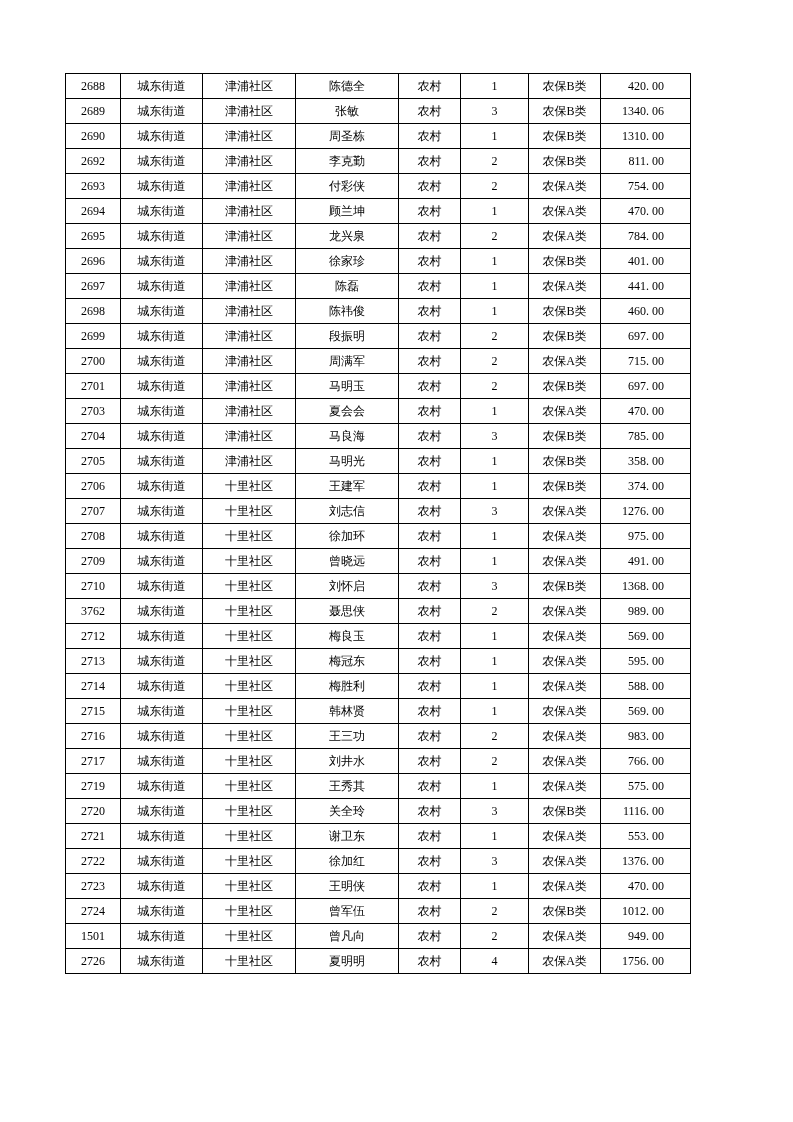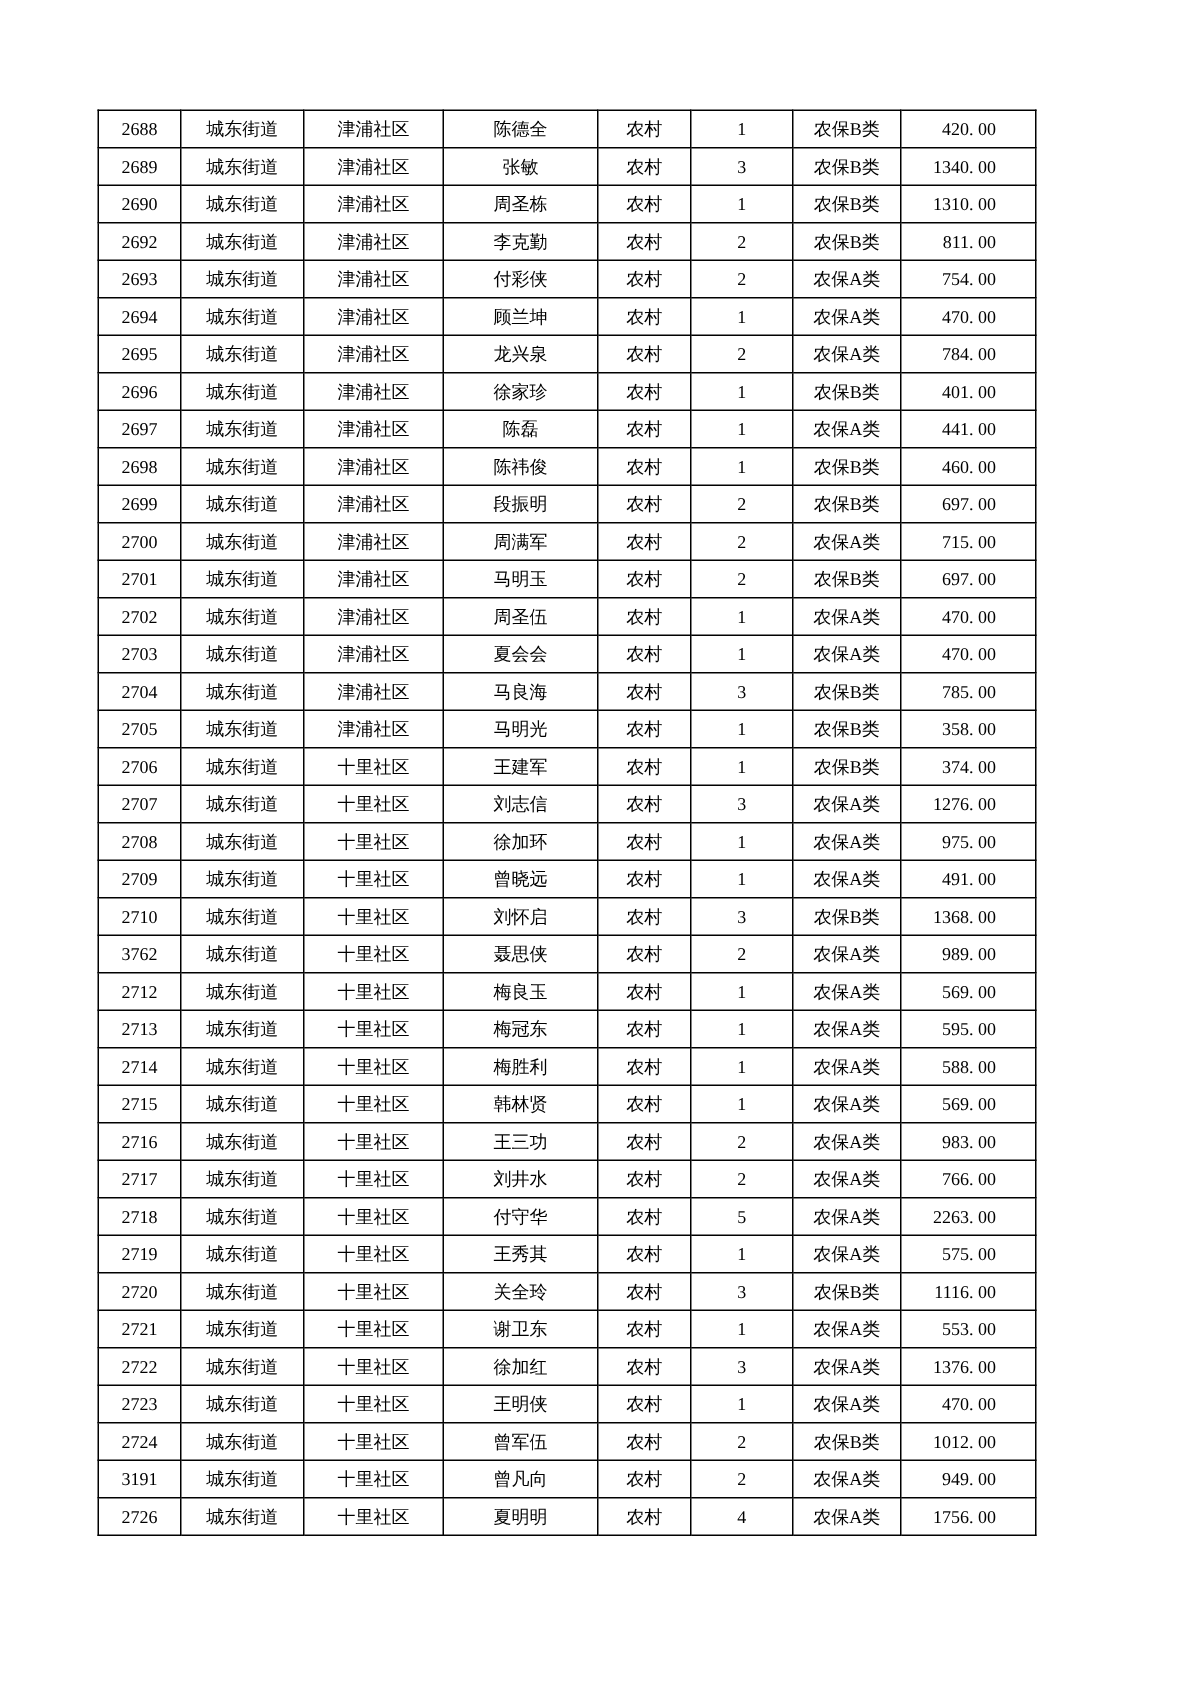--- a/index.html
+++ b/index.html
@@ -77,21 +77,21 @@
           <td class="align-right">420. 00</td>
         </tr>
         <tr>
           <td>2689</td>
           <td>城东街道</td>
           <td>津浦社区</td>
           <td>张敏</td>
           <td>农村</td>
           <td>3</td>
           <td>农保B类</td>
-          <td class="align-right">1340. 00</td>
+          <td class="align-right">1340. 06</td>
         </tr>
         <tr>
           <td>2690</td>
           <td>城东街道</td>
           <td>津浦社区</td>
           <td>周圣栋</td>
           <td>农村</td>
           <td>1</td>
           <td>农保B类</td>
           <td class="align-right">1310. 00</td>
@@ -190,251 +190,231 @@
           <td>2701</td>
           <td>城东街道</td>
           <td>津浦社区</td>
           <td>马明玉</td>
           <td>农村</td>
           <td>2</td>
           <td>农保B类</td>
           <td class="align-right">697. 00</td>
         </tr>
         <tr>
-          <td>2702</td>
-          <td>城东街道</td>
-          <td>津浦社区</td>
-          <td>周圣伍</td>
+          <td>2703</td>
+          <td>城东街道</td>
+          <td>津浦社区</td>
+          <td>夏会会</td>
           <td>农村</td>
           <td>1</td>
           <td>农保A类</td>
           <td class="align-right">470. 00</td>
         </tr>
         <tr>
-          <td>2703</td>
-          <td>城东街道</td>
-          <td>津浦社区</td>
-          <td>夏会会</td>
+          <td>2704</td>
+          <td>城东街道</td>
+          <td>津浦社区</td>
+          <td>马良海</td>
+          <td>农村</td>
+          <td>3</td>
+          <td>农保B类</td>
+          <td class="align-right">785. 00</td>
+        </tr>
+        <tr>
+          <td>2705</td>
+          <td>城东街道</td>
+          <td>津浦社区</td>
+          <td>马明光</td>
+          <td>农村</td>
+          <td>1</td>
+          <td>农保B类</td>
+          <td class="align-right">358. 00</td>
+        </tr>
+        <tr>
+          <td>2706</td>
+          <td>城东街道</td>
+          <td>十里社区</td>
+          <td>王建军</td>
+          <td>农村</td>
+          <td>1</td>
+          <td>农保B类</td>
+          <td class="align-right">374. 00</td>
+        </tr>
+        <tr>
+          <td>2707</td>
+          <td>城东街道</td>
+          <td>十里社区</td>
+          <td>刘志信</td>
+          <td>农村</td>
+          <td>3</td>
+          <td>农保A类</td>
+          <td class="align-right">1276. 00</td>
+        </tr>
+        <tr>
+          <td>2708</td>
+          <td>城东街道</td>
+          <td>十里社区</td>
+          <td>徐加环</td>
+          <td>农村</td>
+          <td>1</td>
+          <td>农保A类</td>
+          <td class="align-right">975. 00</td>
+        </tr>
+        <tr>
+          <td>2709</td>
+          <td>城东街道</td>
+          <td>十里社区</td>
+          <td>曾晓远</td>
+          <td>农村</td>
+          <td>1</td>
+          <td>农保A类</td>
+          <td class="align-right">491. 00</td>
+        </tr>
+        <tr>
+          <td>2710</td>
+          <td>城东街道</td>
+          <td>十里社区</td>
+          <td>刘怀启</td>
+          <td>农村</td>
+          <td>3</td>
+          <td>农保B类</td>
+          <td class="align-right">1368. 00</td>
+        </tr>
+        <tr>
+          <td>3762</td>
+          <td>城东街道</td>
+          <td>十里社区</td>
+          <td>聂思侠</td>
+          <td>农村</td>
+          <td>2</td>
+          <td>农保A类</td>
+          <td class="align-right">989. 00</td>
+        </tr>
+        <tr>
+          <td>2712</td>
+          <td>城东街道</td>
+          <td>十里社区</td>
+          <td>梅良玉</td>
+          <td>农村</td>
+          <td>1</td>
+          <td>农保A类</td>
+          <td class="align-right">569. 00</td>
+        </tr>
+        <tr>
+          <td>2713</td>
+          <td>城东街道</td>
+          <td>十里社区</td>
+          <td>梅冠东</td>
+          <td>农村</td>
+          <td>1</td>
+          <td>农保A类</td>
+          <td class="align-right">595. 00</td>
+        </tr>
+        <tr>
+          <td>2714</td>
+          <td>城东街道</td>
+          <td>十里社区</td>
+          <td>梅胜利</td>
+          <td>农村</td>
+          <td>1</td>
+          <td>农保A类</td>
+          <td class="align-right">588. 00</td>
+        </tr>
+        <tr>
+          <td>2715</td>
+          <td>城东街道</td>
+          <td>十里社区</td>
+          <td>韩林贤</td>
+          <td>农村</td>
+          <td>1</td>
+          <td>农保A类</td>
+          <td class="align-right">569. 00</td>
+        </tr>
+        <tr>
+          <td>2716</td>
+          <td>城东街道</td>
+          <td>十里社区</td>
+          <td>王三功</td>
+          <td>农村</td>
+          <td>2</td>
+          <td>农保A类</td>
+          <td class="align-right">983. 00</td>
+        </tr>
+        <tr>
+          <td>2717</td>
+          <td>城东街道</td>
+          <td>十里社区</td>
+          <td>刘井水</td>
+          <td>农村</td>
+          <td>2</td>
+          <td>农保A类</td>
+          <td class="align-right">766. 00</td>
+        </tr>
+        <tr>
+          <td>2719</td>
+          <td>城东街道</td>
+          <td>十里社区</td>
+          <td>王秀其</td>
+          <td>农村</td>
+          <td>1</td>
+          <td>农保A类</td>
+          <td class="align-right">575. 00</td>
+        </tr>
+        <tr>
+          <td>2720</td>
+          <td>城东街道</td>
+          <td>十里社区</td>
+          <td>关全玲</td>
+          <td>农村</td>
+          <td>3</td>
+          <td>农保B类</td>
+          <td class="align-right">1116. 00</td>
+        </tr>
+        <tr>
+          <td>2721</td>
+          <td>城东街道</td>
+          <td>十里社区</td>
+          <td>谢卫东</td>
+          <td>农村</td>
+          <td>1</td>
+          <td>农保A类</td>
+          <td class="align-right">553. 00</td>
+        </tr>
+        <tr>
+          <td>2722</td>
+          <td>城东街道</td>
+          <td>十里社区</td>
+          <td>徐加红</td>
+          <td>农村</td>
+          <td>3</td>
+          <td>农保A类</td>
+          <td class="align-right">1376. 00</td>
+        </tr>
+        <tr>
+          <td>2723</td>
+          <td>城东街道</td>
+          <td>十里社区</td>
+          <td>王明侠</td>
           <td>农村</td>
           <td>1</td>
           <td>农保A类</td>
           <td class="align-right">470. 00</td>
         </tr>
         <tr>
-          <td>2704</td>
-          <td>城东街道</td>
-          <td>津浦社区</td>
-          <td>马良海</td>
-          <td>农村</td>
-          <td>3</td>
-          <td>农保B类</td>
-          <td class="align-right">785. 00</td>
-        </tr>
-        <tr>
-          <td>2705</td>
-          <td>城东街道</td>
-          <td>津浦社区</td>
-          <td>马明光</td>
-          <td>农村</td>
-          <td>1</td>
-          <td>农保B类</td>
-          <td class="align-right">358. 00</td>
-        </tr>
-        <tr>
-          <td>2706</td>
-          <td>城东街道</td>
-          <td>十里社区</td>
-          <td>王建军</td>
-          <td>农村</td>
-          <td>1</td>
-          <td>农保B类</td>
-          <td class="align-right">374. 00</td>
-        </tr>
-        <tr>
-          <td>2707</td>
-          <td>城东街道</td>
-          <td>十里社区</td>
-          <td>刘志信</td>
-          <td>农村</td>
-          <td>3</td>
-          <td>农保A类</td>
-          <td class="align-right">1276. 00</td>
-        </tr>
-        <tr>
-          <td>2708</td>
-          <td>城东街道</td>
-          <td>十里社区</td>
-          <td>徐加环</td>
-          <td>农村</td>
-          <td>1</td>
-          <td>农保A类</td>
-          <td class="align-right">975. 00</td>
-        </tr>
-        <tr>
-          <td>2709</td>
-          <td>城东街道</td>
-          <td>十里社区</td>
-          <td>曾晓远</td>
-          <td>农村</td>
-          <td>1</td>
-          <td>农保A类</td>
-          <td class="align-right">491. 00</td>
-        </tr>
-        <tr>
-          <td>2710</td>
-          <td>城东街道</td>
-          <td>十里社区</td>
-          <td>刘怀启</td>
-          <td>农村</td>
-          <td>3</td>
-          <td>农保B类</td>
-          <td class="align-right">1368. 00</td>
-        </tr>
-        <tr>
-          <td>3762</td>
-          <td>城东街道</td>
-          <td>十里社区</td>
-          <td>聂思侠</td>
-          <td>农村</td>
-          <td>2</td>
-          <td>农保A类</td>
-          <td class="align-right">989. 00</td>
-        </tr>
-        <tr>
-          <td>2712</td>
-          <td>城东街道</td>
-          <td>十里社区</td>
-          <td>梅良玉</td>
-          <td>农村</td>
-          <td>1</td>
-          <td>农保A类</td>
-          <td class="align-right">569. 00</td>
-        </tr>
-        <tr>
-          <td>2713</td>
-          <td>城东街道</td>
-          <td>十里社区</td>
-          <td>梅冠东</td>
-          <td>农村</td>
-          <td>1</td>
-          <td>农保A类</td>
-          <td class="align-right">595. 00</td>
-        </tr>
-        <tr>
-          <td>2714</td>
-          <td>城东街道</td>
-          <td>十里社区</td>
-          <td>梅胜利</td>
-          <td>农村</td>
-          <td>1</td>
-          <td>农保A类</td>
-          <td class="align-right">588. 00</td>
-        </tr>
-        <tr>
-          <td>2715</td>
-          <td>城东街道</td>
-          <td>十里社区</td>
-          <td>韩林贤</td>
-          <td>农村</td>
-          <td>1</td>
-          <td>农保A类</td>
-          <td class="align-right">569. 00</td>
-        </tr>
-        <tr>
-          <td>2716</td>
-          <td>城东街道</td>
-          <td>十里社区</td>
-          <td>王三功</td>
-          <td>农村</td>
-          <td>2</td>
-          <td>农保A类</td>
-          <td class="align-right">983. 00</td>
-        </tr>
-        <tr>
-          <td>2717</td>
-          <td>城东街道</td>
-          <td>十里社区</td>
-          <td>刘井水</td>
-          <td>农村</td>
-          <td>2</td>
-          <td>农保A类</td>
-          <td class="align-right">766. 00</td>
-        </tr>
-        <tr>
-          <td>2718</td>
-          <td>城东街道</td>
-          <td>十里社区</td>
-          <td>付守华</td>
-          <td>农村</td>
-          <td>5</td>
-          <td>农保A类</td>
-          <td class="align-right">2263. 00</td>
-        </tr>
-        <tr>
-          <td>2719</td>
-          <td>城东街道</td>
-          <td>十里社区</td>
-          <td>王秀其</td>
-          <td>农村</td>
-          <td>1</td>
-          <td>农保A类</td>
-          <td class="align-right">575. 00</td>
-        </tr>
-        <tr>
-          <td>2720</td>
-          <td>城东街道</td>
-          <td>十里社区</td>
-          <td>关全玲</td>
-          <td>农村</td>
-          <td>3</td>
-          <td>农保B类</td>
-          <td class="align-right">1116. 00</td>
-        </tr>
-        <tr>
-          <td>2721</td>
-          <td>城东街道</td>
-          <td>十里社区</td>
-          <td>谢卫东</td>
-          <td>农村</td>
-          <td>1</td>
-          <td>农保A类</td>
-          <td class="align-right">553. 00</td>
-        </tr>
-        <tr>
-          <td>2722</td>
-          <td>城东街道</td>
-          <td>十里社区</td>
-          <td>徐加红</td>
-          <td>农村</td>
-          <td>3</td>
-          <td>农保A类</td>
-          <td class="align-right">1376. 00</td>
-        </tr>
-        <tr>
-          <td>2723</td>
-          <td>城东街道</td>
-          <td>十里社区</td>
-          <td>王明侠</td>
-          <td>农村</td>
-          <td>1</td>
-          <td>农保A类</td>
-          <td class="align-right">470. 00</td>
-        </tr>
-        <tr>
           <td>2724</td>
           <td>城东街道</td>
           <td>十里社区</td>
           <td>曾军伍</td>
           <td>农村</td>
           <td>2</td>
           <td>农保B类</td>
           <td class="align-right">1012. 00</td>
         </tr>
         <tr>
-          <td>3191</td>
+          <td>1501</td>
           <td>城东街道</td>
           <td>十里社区</td>
           <td>曾凡向</td>
           <td>农村</td>
           <td>2</td>
           <td>农保A类</td>
           <td class="align-right">949. 00</td>
         </tr>
         <tr>
           <td>2726</td>

